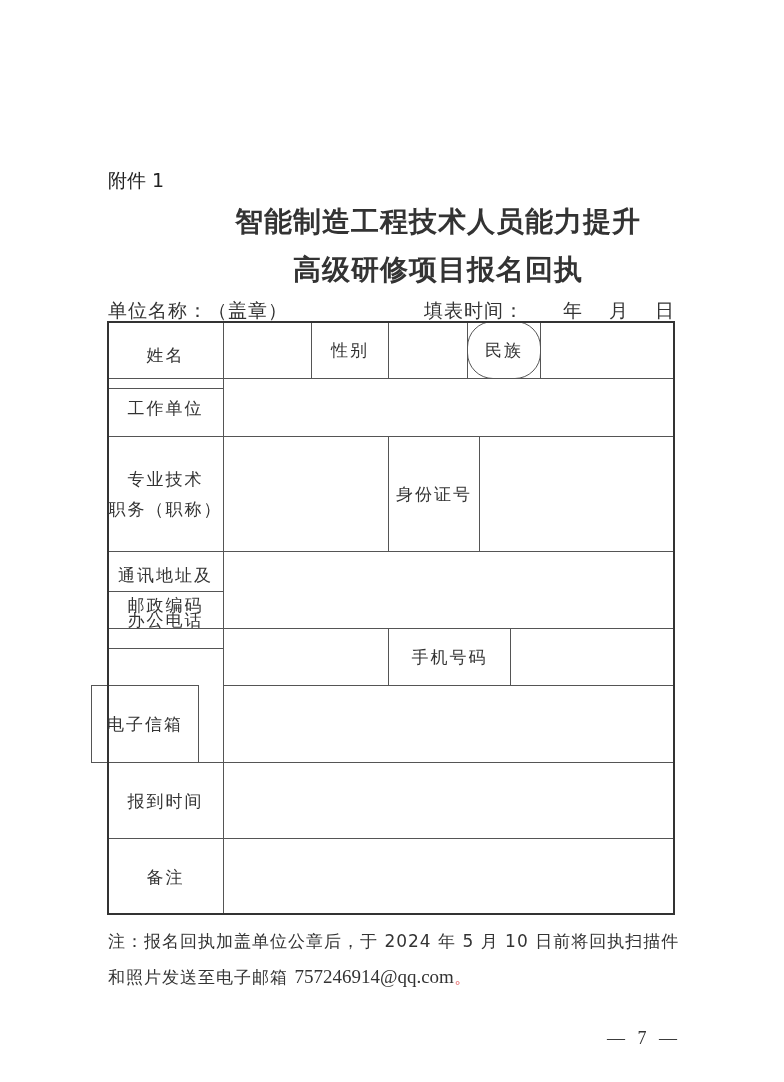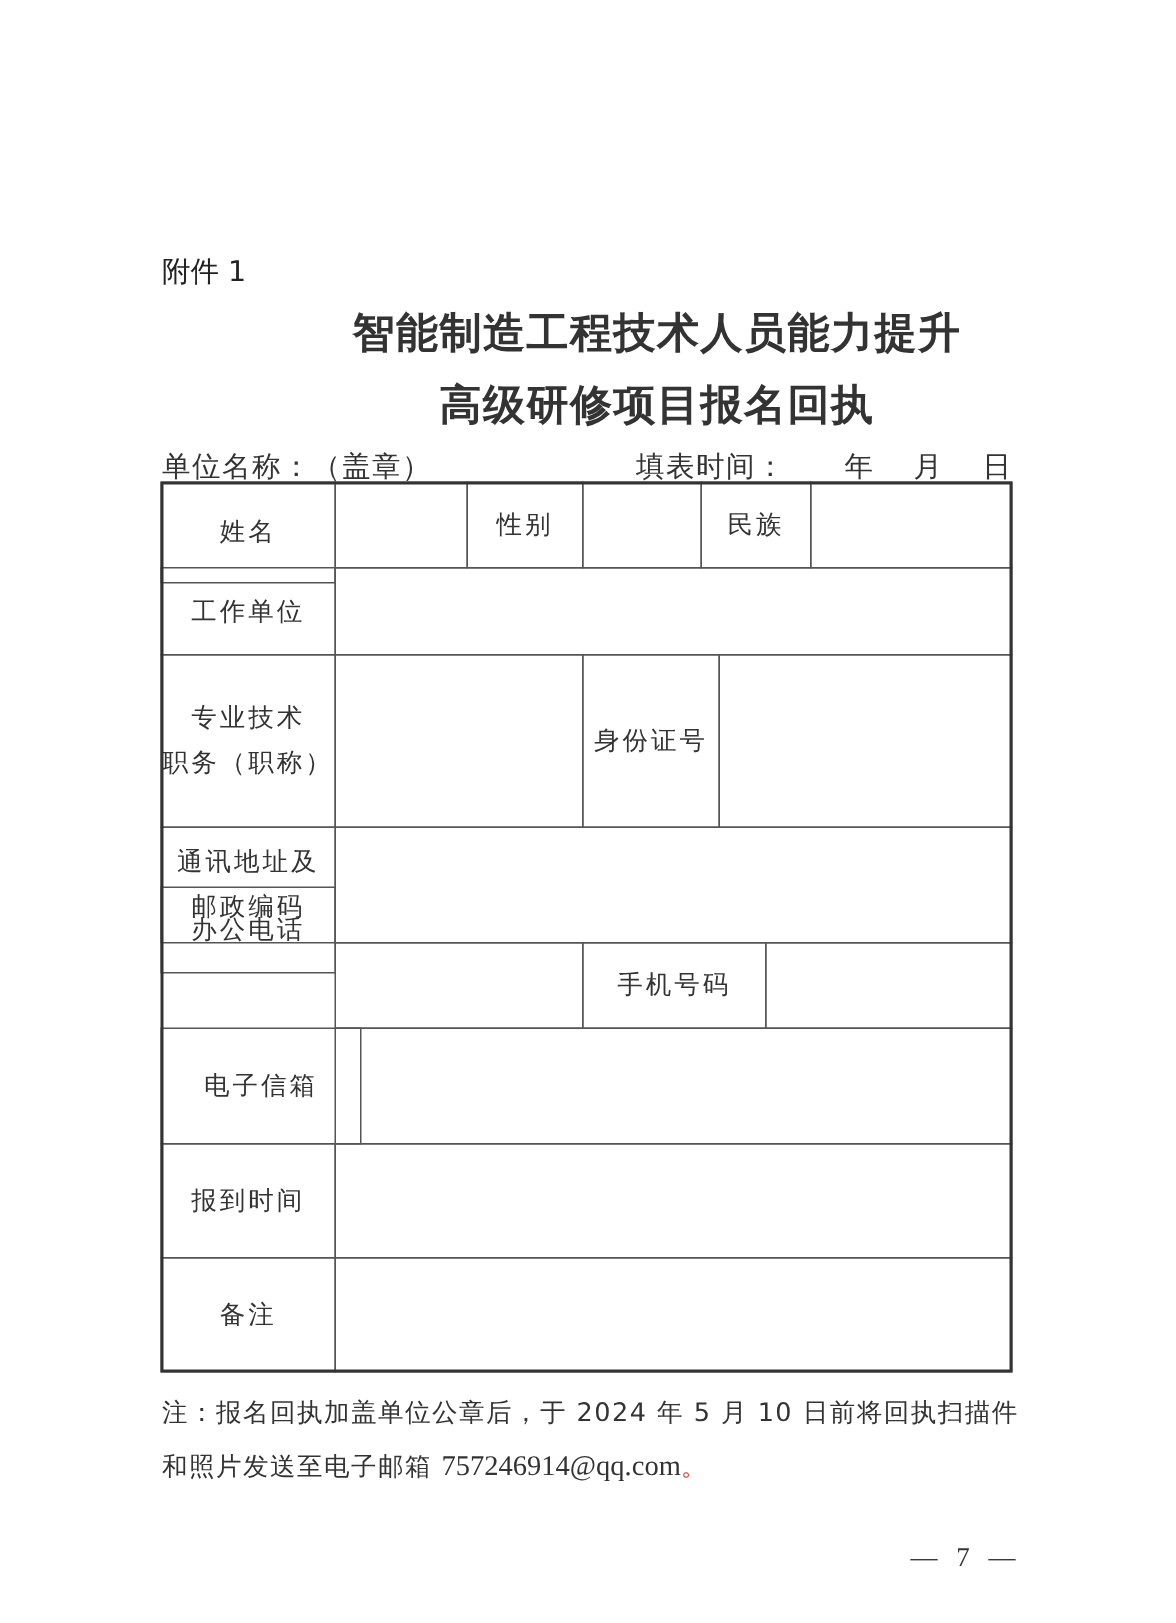--- a/index.html
+++ b/index.html
@@ -48,42 +48,42 @@
 <div class="abs meta meta-year">年</div>
 <div class="abs meta meta-month">月</div>
 <div class="abs meta meta-day">日</div>
 
 <div>
 
   <div class="cell" style="left:107px;top:321px;width:117px;height:68px;">姓名</div>
   <div class="cell" style="left:223px;top:321px;width:89px;height:58px;"></div>
   <div class="cell" style="left:311px;top:321px;width:78px;height:58px;">性别</div>
   <div class="cell" style="left:388px;top:321px;width:80px;height:58px;"></div>
-  <div class="cell" style="left:467px;top:321px;width:74px;height:58px;">民族</div>
+  <div class="cell" style="left:467px;top:321px;width:74px;height:58px;border-radius:26px;">民族</div>
   <div class="cell" style="left:540px;top:321px;width:135px;height:58px;"></div>
 
   <div class="cell" style="left:107px;top:378px;width:117px;height:59px;">工作单位</div>
   <div class="cell" style="left:223px;top:378px;width:452px;height:59px;"></div>
 
   <div class="cell" style="left:107px;top:436px;width:117px;height:116px;white-space:pre-line;">专业技术
 职务（职称）</div>
   <div class="cell" style="left:223px;top:436px;width:166px;height:116px;"></div>
   <div class="cell" style="left:388px;top:436px;width:92px;height:116px;">身份证号</div>
   <div class="cell" style="left:479px;top:436px;width:196px;height:116px;"></div>
 
   <div class="cell" style="left:107px;top:551px;width:117px;height:78px;white-space:pre-line;">通讯地址及
 邮政编码</div>
   <div class="cell" style="left:223px;top:551px;width:452px;height:78px;"></div>
 
   <div class="cell" style="left:107px;top:591px;width:117px;height:58px;text-align:center;">办公电话</div>
   <div class="cell" style="left:223px;top:628px;width:166px;height:58px;"></div>
   <div class="cell" style="left:388px;top:628px;width:123px;height:58px;">手机号码</div>
   <div class="cell" style="left:510px;top:628px;width:165px;height:58px;"></div>
 
-  <div class="cell" style="left:107px;top:685px;width:134px;height:78px;">电子信箱</div>
+  <div class="cell" style="left:91px;top:685px;width:108px;height:78px;">电子信箱</div>
   <div class="cell" style="left:223px;top:685px;width:452px;height:78px;"></div>
 
   <div class="cell" style="left:107px;top:762px;width:117px;height:77px;">报到时间</div>
   <div class="cell" style="left:223px;top:762px;width:452px;height:77px;"></div>
 
   <div class="cell" style="left:107px;top:838px;width:117px;height:77px;">备注</div>
   <div class="cell" style="left:223px;top:838px;width:452px;height:77px;"></div>
 
   <div class="table-frame"></div>
 </div>

